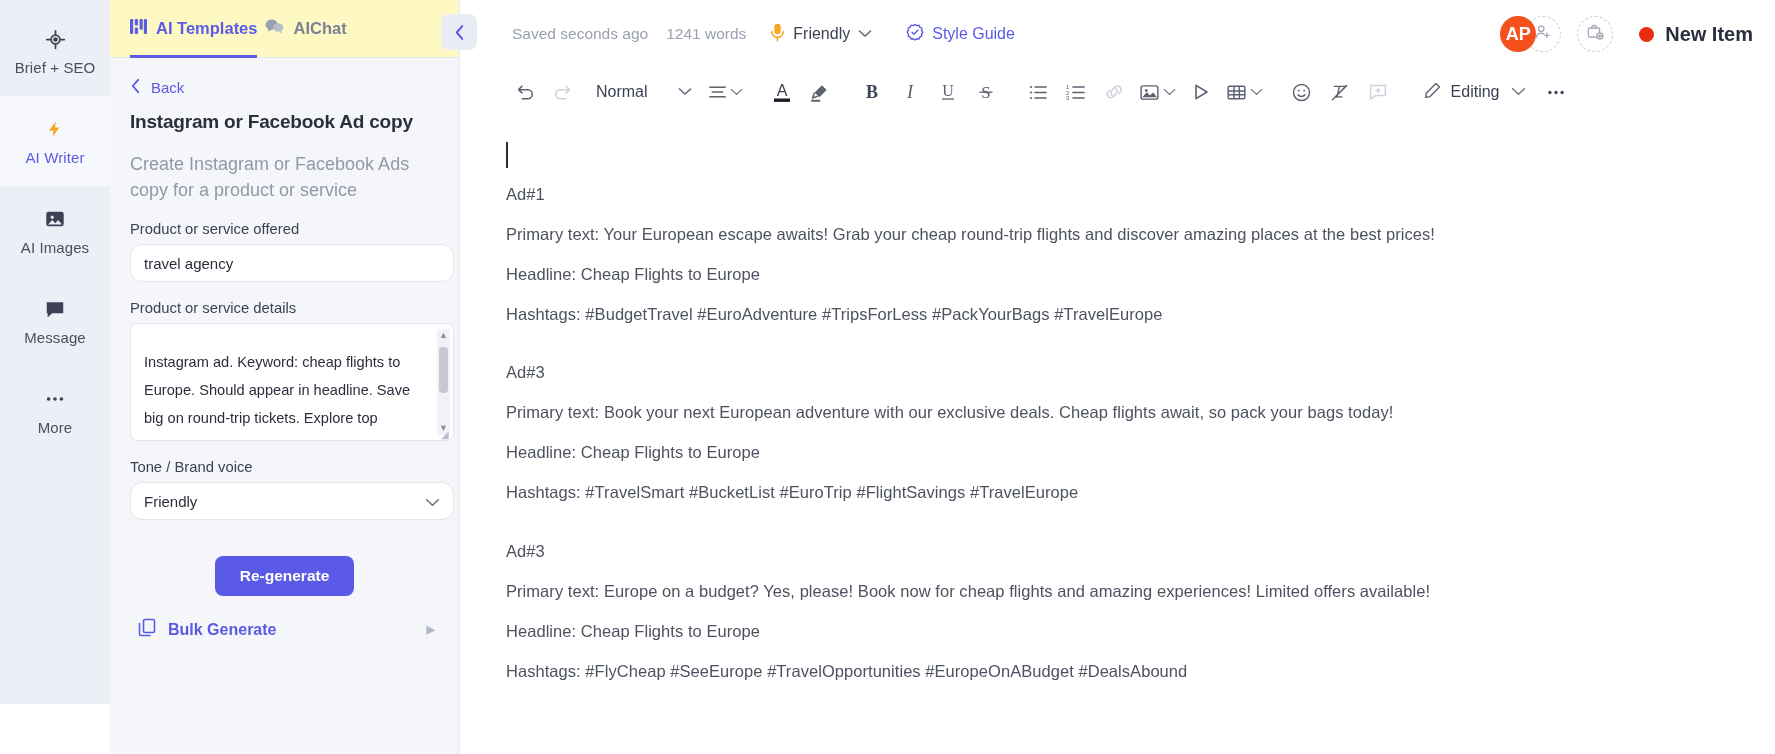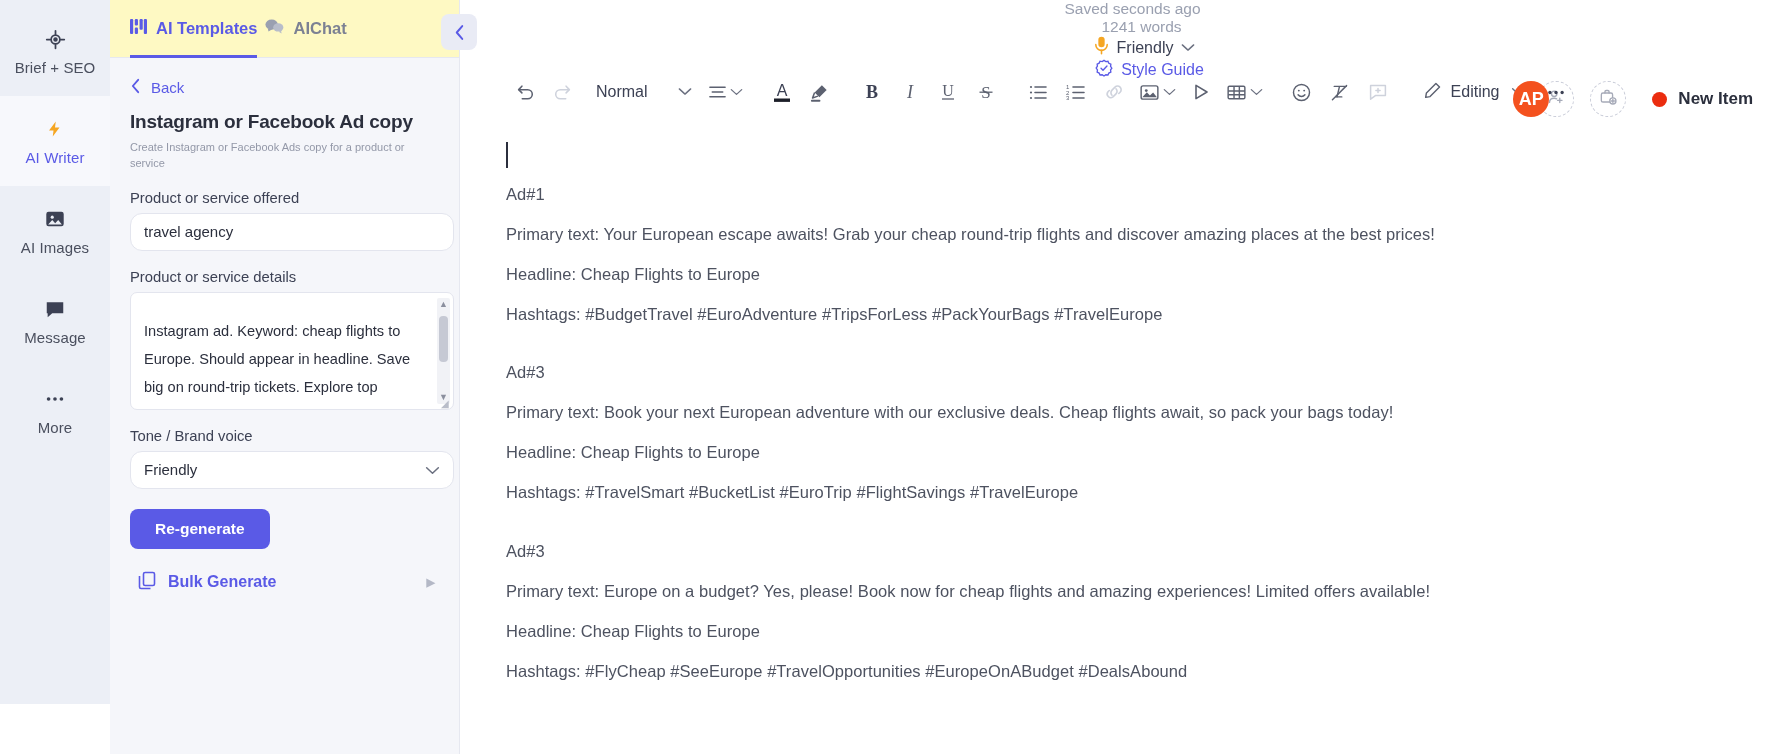--- a/index.html
+++ b/index.html
@@ -58,22 +58,22 @@
   .back-row {
     display: flex; align-items: center; gap: 10px;
     color: #5a5ae6; font-size: 15px; font-weight: 500;
     margin-top: 20px; cursor: pointer;
   }
   .tmpl-title {
     font-size: 19px; font-weight: 700; color: #2b2f3d;
     margin-top: 14px; letter-spacing: -.2px;
   }
   .tmpl-sub {
-    font-size: 11px; color: #9398a8; line-height: 1.45;
-    margin-top: 7px; max-width: 310px;
+    font-size: 18px; color: #9398a8; line-height: 1.45;
+    margin-top: 18px; max-width: 310px;
   }
   .field-label {
     font-size: 14.8px; color: #3c4154; margin-top: 18px; margin-bottom: 7px;
   }
   .txt-input, .sel-input {
     width: 324px; height: 38px; background: #fff;
     border: 1px solid #e3e5ee; border-radius: 12px;
     font-size: 15px; color: #2b2f3d;
     padding: 0 13px; font-family: "Liberation Sans", sans-serif;
     display: flex; align-items: center;
@@ -97,21 +97,21 @@
   }
   .area-sb .ar {
     position: absolute; left: 0; width: 13px; height: 13px;
     color: #8b8f9e; font-size: 9px; text-align: center; line-height: 13px;
   }
   .area-sb .ar.up { top: 0; } .area-sb .ar.dn { bottom: 0; }
   .area-grip {
     position: absolute; right: 3px; bottom: 2px;
     width: 10px; height: 10px; color: #b9bdc9; font-size: 10px;
   }
-  .regen-row { display: flex; margin-top: 20px; }
+  .regen-row { display: flex; justify-content: center; margin-top: 36px; }
   .regen-btn {
     background: #5a5ae6; color: #fff; border: none;
     border-radius: 8px; padding: 11px 25px;
     font-size: 15.5px; font-weight: 700; cursor: pointer;
     font-family: "Liberation Sans", sans-serif;
   }
   .bulk-row {
     display: flex; align-items: center; gap: 12px;
     margin-top: 22px; color: #5a5ae6;
     font-size: 16px; font-weight: 600; cursor: pointer; margin-left: 8px;
@@ -123,21 +123,21 @@
     width: 36px; height: 36px; border-radius: 8px;
     background: #e9ebf5; color: #5a5ae6;
     display: flex; align-items: center; justify-content: center;
     cursor: pointer; z-index: 20; font-size: 17px;
   }
 
   
   .editor { flex: 1; height: 754px; background: #fff; display: flex; flex-direction: column; }
   .ed-head {
     height: 68px; display: flex; align-items: center;
-    padding: 0 22px 0 52px; gap: 0; flex-direction: column;
+    padding: 0 22px 0 52px; gap: 0;
   }
   .saved-txt { font-size: 15.5px; color: #9aa0b0; }
   .words-txt { font-size: 15.5px; color: #9aa0b0; margin-left: 18px; }
   .tone-pill {
     display: flex; align-items: center; gap: 8px; margin-left: 24px;
     font-size: 16px; color: #3c4154; cursor: pointer;
   }
   .style-guide {
     display: flex; align-items: center; gap: 8px; margin-left: 34px;
     font-size: 16px; color: #5a5ae6; cursor: pointer;
@@ -152,21 +152,21 @@
   .dashed-circle {
     width: 36px; height: 36px; border-radius: 50%;
     border: 1.6px dashed #c9ccd8;
     display: flex; align-items: center; justify-content: center;
     cursor: pointer; color: #a6aab8;
   }
   .dc-1 { margin-left: -11px; }
   .dc-2 { margin-left: 16px; }
   .new-item {
     display: flex; align-items: center; gap: 11px;
-    margin-left: 26px; font-size: 17px; font-weight: 600;
+    margin-left: 26px; font-size: 20px; font-weight: 600;
     color: #2b2f3d; cursor: pointer;
   }
   .red-dot { width: 15px; height: 15px; border-radius: 50%; background: #eb2d0f; }
 
   .ed-toolbar {
     height: 48px; display: flex; align-items: center;
     padding: 0 22px 0 46px; gap: 0; color: #6b7080;
   }
   .tb {
     height: 40px; min-width: 38px; padding: 0 6px;

